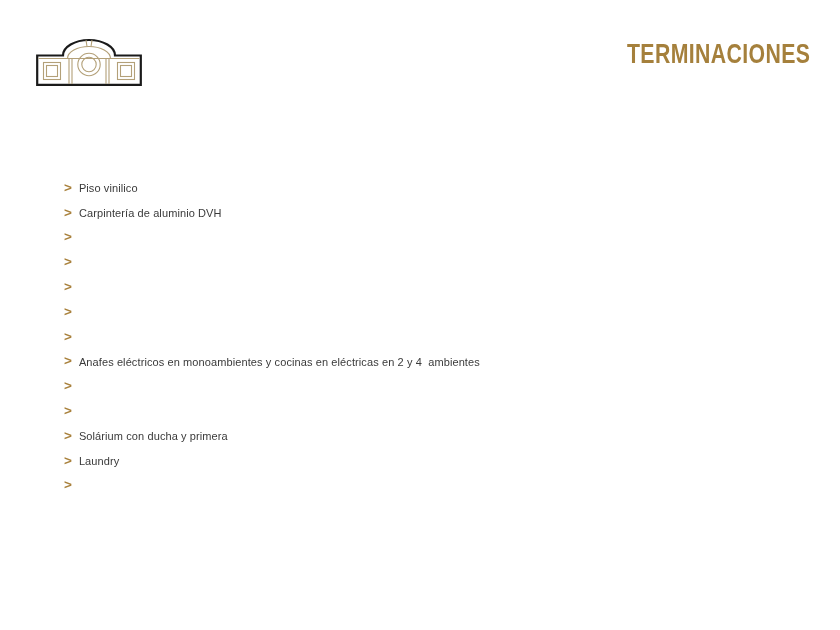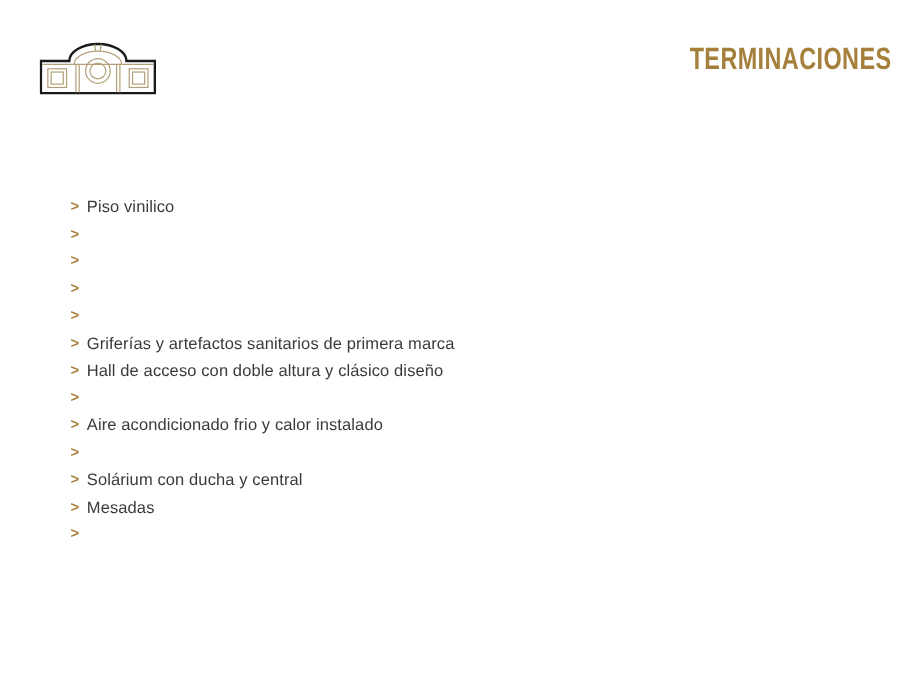--- a/index.html
+++ b/index.html
@@ -57,21 +57,21 @@
     color: #A9813C;
     font-weight: 700;
     font-size: 13.5px;
     margin-right: 7px;
     position: relative;
     top: -1px;
     flex: 0 0 auto;
   }
   .txt {
     color: #3A3A3A;
-    font-size: 15px;
+    font-size: 11px;
     letter-spacing: 0.1px;
     white-space: pre-wrap;
   }
 </style>
 </head>
 <body>
 
 <div class="slide">
 
   <svg class="logo" viewBox="0 0 106 48" aria-hidden="true">
@@ -102,65 +102,64 @@
   <div class="title">TERMINACIONES</div>
 
   <ul class="finishes">
     <li class="item">
       <span class="chev">&gt;</span>
       <span class="txt">Piso vinilico</span>
     </li>
 
     <li class="item">
       <span class="chev">&gt;</span>
+      <span class="txt">Carpintería de aluminio DVH</span>
     </li>
 
     <li class="item">
       <span class="chev">&gt;</span>
     </li>
 
     <li class="item">
       <span class="chev">&gt;</span>
     </li>
 
     <li class="item">
       <span class="chev">&gt;</span>
     </li>
 
     <li class="item">
       <span class="chev">&gt;</span>
-      <span class="txt">Griferías y artefactos sanitarios de primera marca</span>
-    </li>
-
-    <li class="item">
-      <span class="chev">&gt;</span>
-      <span class="txt">Hall de acceso con doble altura y clásico diseño</span>
     </li>
 
     <li class="item">
       <span class="chev">&gt;</span>
     </li>
 
     <li class="item">
       <span class="chev">&gt;</span>
-      <span class="txt">Aire acondicionado frio y calor instalado</span>
+      <span class="txt">Anafes eléctricos en monoambientes y cocinas en eléctricas en 2 y 4  ambientes</span>
     </li>
 
     <li class="item">
       <span class="chev">&gt;</span>
     </li>
 
     <li class="item">
       <span class="chev">&gt;</span>
-      <span class="txt">Solárium con ducha y central</span>
     </li>
 
     <li class="item">
       <span class="chev">&gt;</span>
-      <span class="txt">Mesadas</span>
+      <span class="txt">Solárium con ducha y primera</span>
+    </li>
+
+    <li class="item">
+      <span class="chev">&gt;</span>
+      <span class="txt">Laundry</span>
     </li>
 
     <li class="item">
       <span class="chev">&gt;</span>
     </li>
   </ul>
 
 </div>
 
 </body></html>

